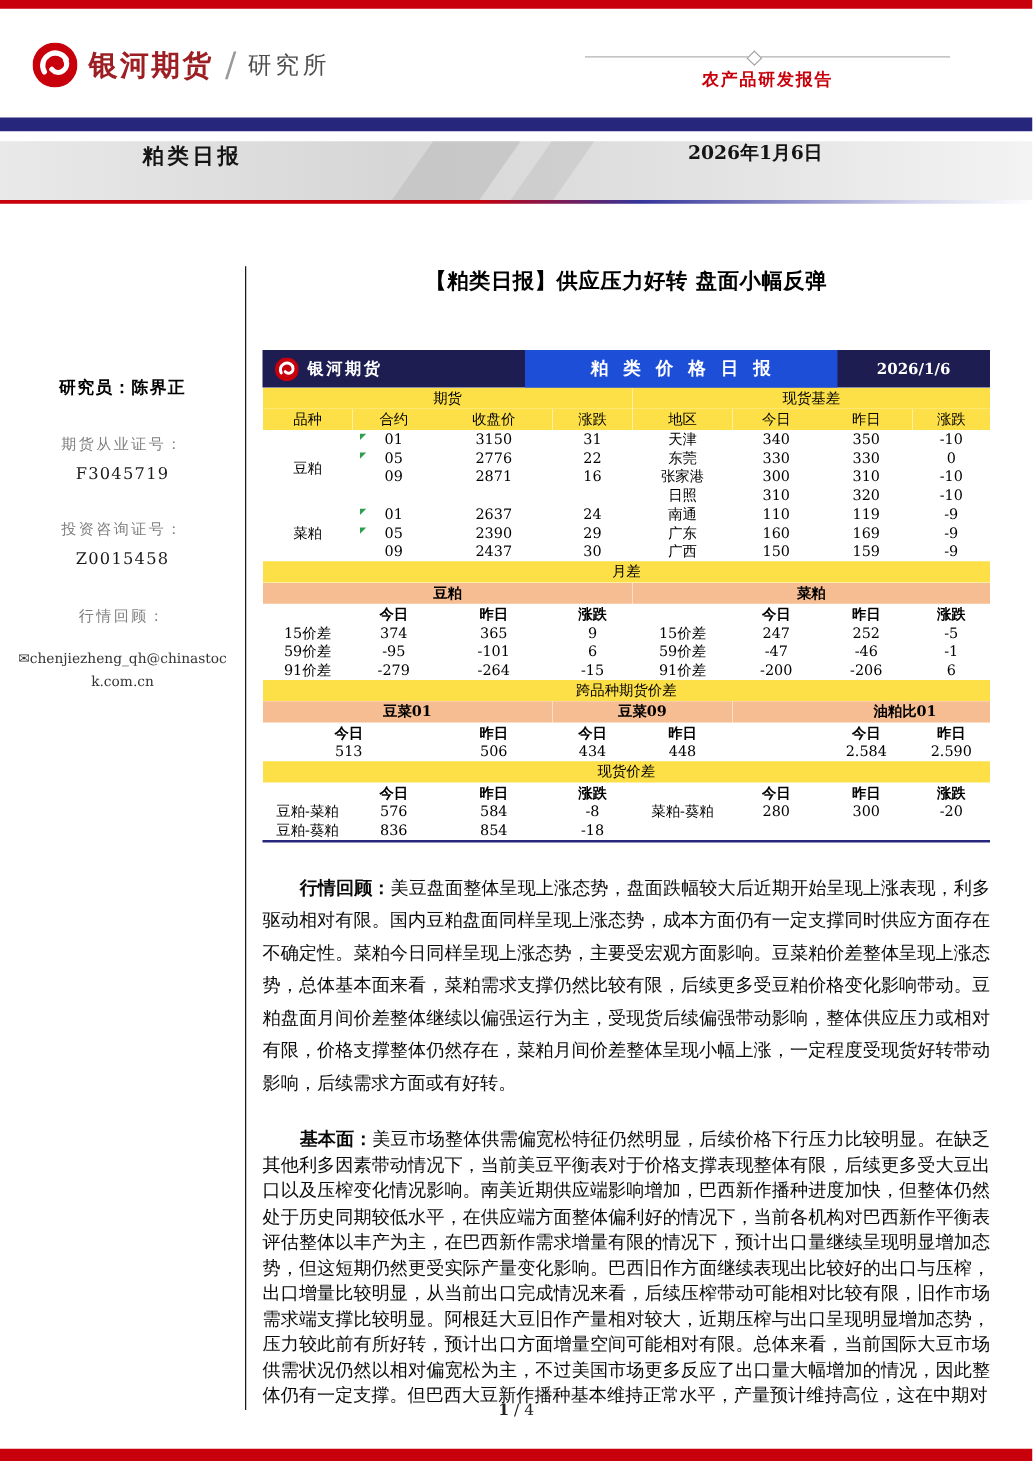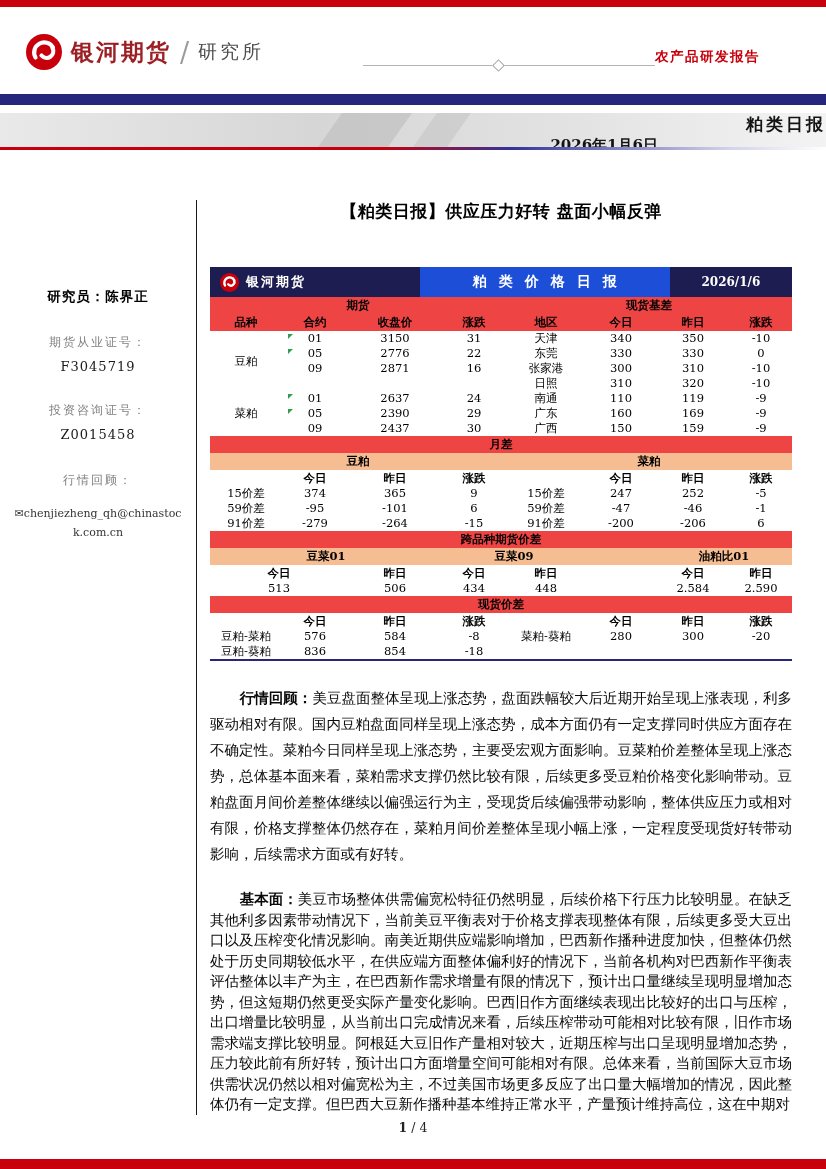--- a/index.html
+++ b/index.html
@@ -10,29 +10,29 @@
   
   .top-bar{height:7px;background:#c7000b;}
   .bottom-bar{position:absolute;left:0;right:0;bottom:0;height:10px;background:#c7000b;}
 
   
   .header{display:flex;align-items:center;padding:13px 32px 10px 26px;height:64px;box-sizing:content-box;}
   .logo{width:36px;height:36px;flex:none;}
   .brand{font-size:23px;font-weight:bold;color:#9c1f24;margin-left:9px;letter-spacing:2px;}
   .slash{font-size:27px;color:#9a9a9a;margin:0 9px;font-weight:300;}
   .division{font-size:19px;color:#4d4d4d;letter-spacing:3px;}
-  .header-right{margin-left:auto;display:flex;flex-direction:row;align-items:flex-end;margin-right:34px;}
+  .header-right{margin-left:auto;display:flex;flex-direction:column;align-items:center;margin-right:34px;}
   .hline{width:292px;border-top:1px solid #b3b3b3;position:relative;height:0;margin-top:14px;}
   .line-diamond{position:absolute;left:45%;top:-4.5px;width:7px;height:7px;background:#fff;border:1px solid #a7a7a7;transform:rotate(45deg);}
   .report-type{margin-top:9px;font-size:13.5px;font-weight:bold;color:#c7000b;letter-spacing:1.5px;}
 
   
   .navy-bar{height:11px;background:#26267d;}
-  .band{height:34px;margin-top:8px;position:relative;display:flex;align-items:flex-end;overflow:hidden;
-        background:linear-gradient(to right,#e9e9e9,#d6d6d6 38%,#e3e3e3 70%,#f3f3f3);flex-direction:column;}
+  .band{height:47px;margin-top:8px;position:relative;display:flex;align-items:flex-start;overflow:hidden;
+        background:linear-gradient(to right,#e9e9e9,#d6d6d6 38%,#e3e3e3 70%,#f3f3f3);}
   .band-shape1,.band-shape2{position:absolute;top:0;bottom:0;background:#c3c3c3;transform:skewX(-35deg);}
   .band-shape1{left:330px;width:70px;opacity:.8;}
   .band-shape2{left:425px;width:34px;opacity:.55;}
   .band-title{margin-left:114px;font-size:17px;font-weight:bold;color:#141414;letter-spacing:3px;position:relative;}
   .band-date{margin-left:auto;margin-right:168px;font-size:15px;font-weight:bold;color:#141414;position:relative;}
   .band-underline{height:3px;background:linear-gradient(to right,#c7000b 0%,#c7000b 46%,#34349a 62%,rgba(70,70,170,.25) 88%,rgba(255,255,255,0) 100%);}
 
   
   .content{display:flex;padding-top:50px;}
   .sidebar{width:196px;flex:none;text-align:center;padding-top:88px;box-sizing:border-box;}
@@ -48,21 +48,21 @@
   
   .ptable-wrap{margin-top:44px;border-bottom:2px solid #26267d;}
   .table-header{display:flex;height:30px;background:#1d1d52;color:#fff;}
   .th-left{width:36%;display:flex;align-items:center;padding-left:10px;gap:7px;box-sizing:border-box;}
   .th-left .tlogo{width:19px;height:19px;flex:none;}
   .th-brand{font-size:13px;font-weight:bold;letter-spacing:2px;}
   .th-mid{width:43%;background:#1d4ed8;display:flex;align-items:center;justify-content:center;font-size:14px;font-weight:bold;letter-spacing:12px;text-indent:12px;}
   .th-right{width:21%;display:flex;align-items:center;justify-content:center;font-size:12px;font-weight:bold;}
   table.price{width:100%;border-collapse:collapse;table-layout:fixed;font-size:11.5px;}
   table.price td{height:15px;line-height:15px;text-align:center;padding:0;color:#000;overflow:hidden;white-space:nowrap;}
-  tr.grp td{background:#ef4444;font-weight:bold;height:17px;line-height:17px;}
+  tr.grp td{background:#fde047;font-weight:normal;height:17px;line-height:17px;}
   tr.sub td{background:#f6bd92;font-weight:bold;height:17px;line-height:17px;}
   tr.chd td{background:#fff;font-weight:bold;height:16px;line-height:16px;}
   tr.dat td{background:#fff;}
   td.flag{position:relative;}
   td.flag::before{content:"";position:absolute;left:6px;top:3px;border-top:5px solid #2e9e4f;border-right:5px solid transparent;}
 
   
   .para{text-align:justify;text-indent:2.05em;color:#0a0a0a;margin:0;}
   .para .lead{font-weight:bold;}
   .para-review{margin-top:24px;font-size:14.5px;line-height:26px;}

